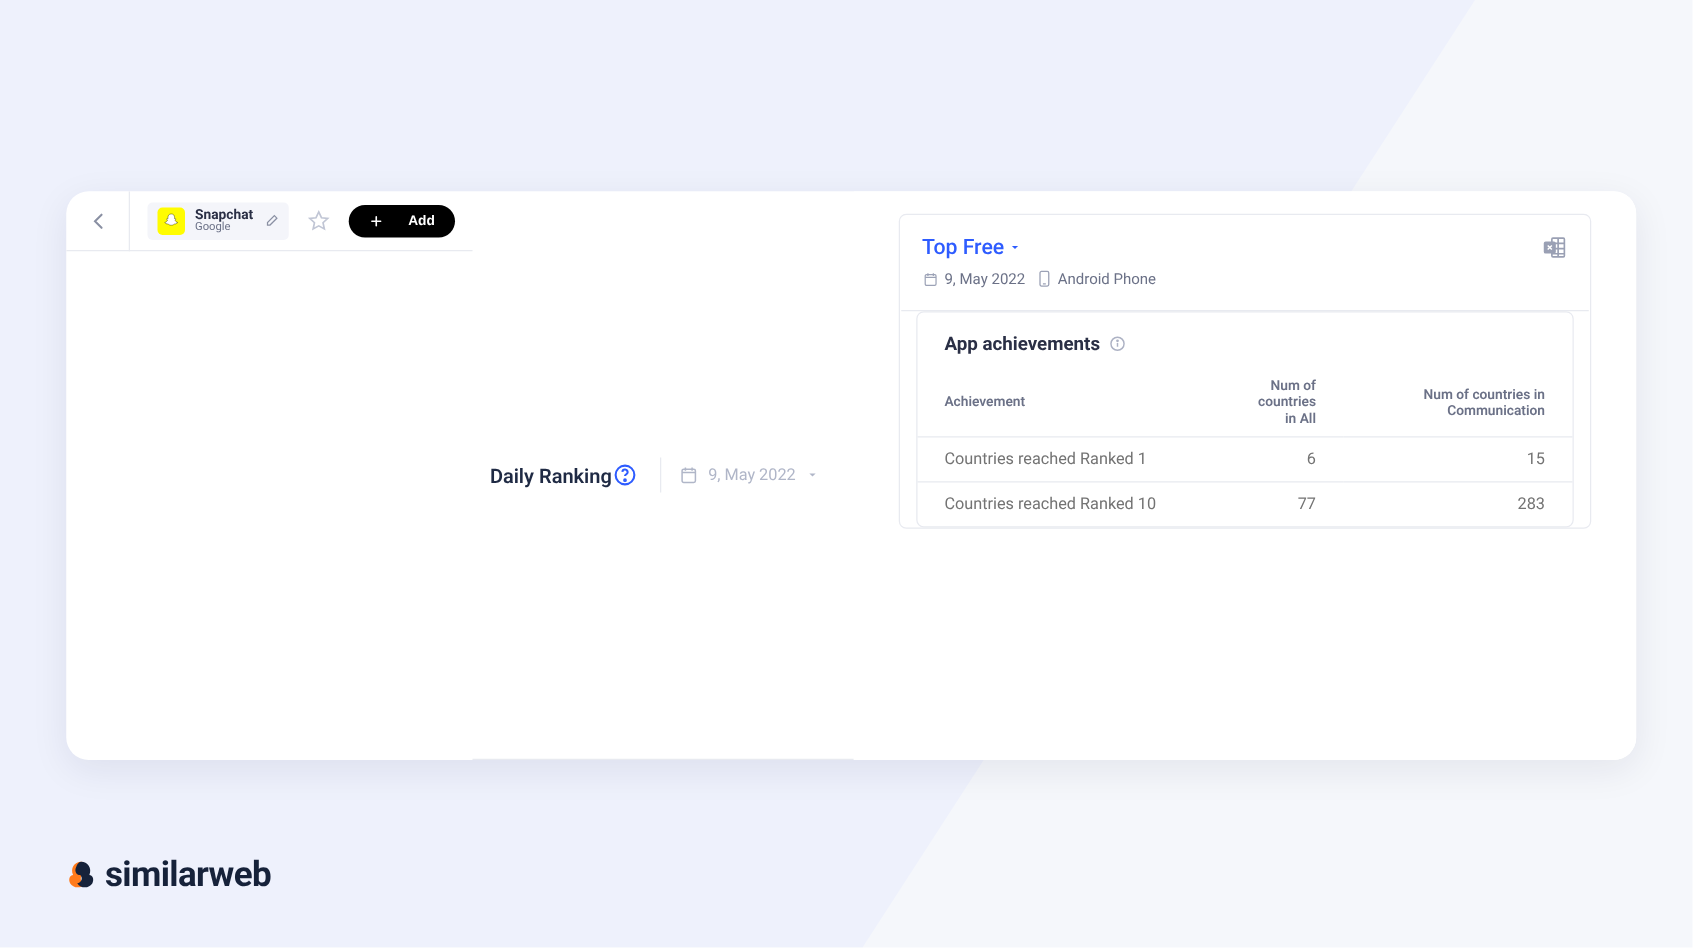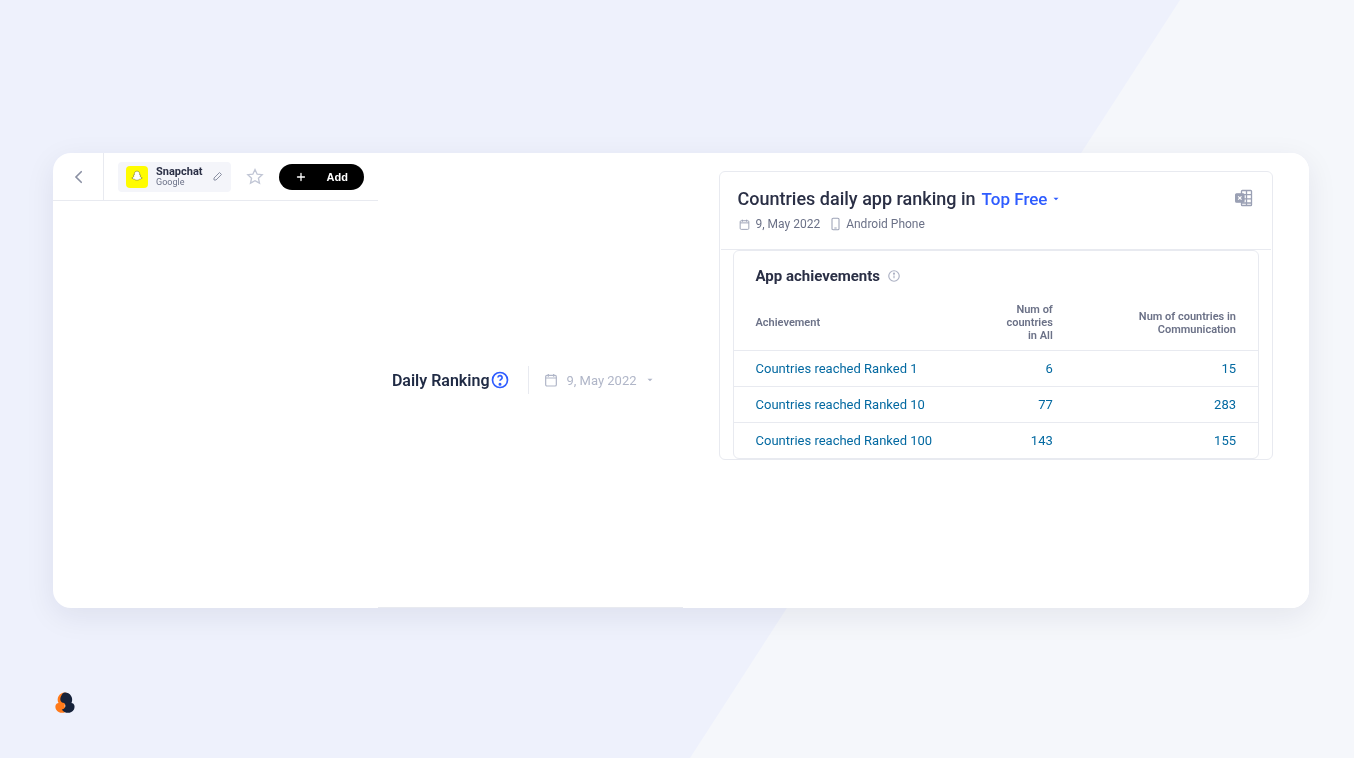--- a/index.html
+++ b/index.html
@@ -180,21 +180,21 @@
   thead th {
     font-size: 11px;
     font-weight: 600;
     color: #6b7187;
     text-align: right;
     padding: 8px 22px 8px 22px;
   }
   thead th:first-child { text-align: left; }
   tbody td {
     font-size: 13px;
-    color: #0369a1;
+    color: #737373;
     border-top: 1px solid #e8eaf0;
     padding: 10px 22px;
     text-align: right;
   }
   tbody td:first-child { text-align: left; }
   .brand {
     position: absolute;
     left: 52px;
     bottom: 42px;
     display: flex;
@@ -275,21 +275,20 @@
           </svg>
       </div>
     </div>
   </div>
 
   <div class="content-area">
     <div class="panel">
       <div class="panel-header">
         <div>
           <div class="panel-title-row">
-            <span class="panel-title">Countries daily app ranking in</span>
             <span class="dropdown-link">
               <span>Top Free</span>
               <svg width="10" height="10" viewBox="0 0 24 24" fill="currentColor">
                   <path d="M6 9l6 6 6-6z"></path>
                 </svg>
             </span>
           </div>
           <div class="panel-meta">
             <span class="meta-item">
               <svg width="13" height="13" viewBox="0 0 24 24" fill="none" stroke="#9ca2b6" stroke-width="1.8">
@@ -342,32 +341,28 @@
               <tr>
                 <td>Countries reached Ranked 1</td>
                 <td>6</td>
                 <td>15</td>
               </tr>
               <tr>
                 <td>Countries reached Ranked 10</td>
                 <td>77</td>
                 <td>283</td>
               </tr>
-              <tr>
-                <td>Countries reached Ranked 100</td>
-                <td>143</td>
-                <td>155</td>
-              </tr>
             </tbody>
           </table>
          </div>
         </div>
       </div>
     </div>
   </div>
 </div>
 
 <div class="brand">
   <svg width="26" height="26" viewBox="0 0 32 32">
     <path d="M16 3 C9 3 5 10 8 16 C5 16 3 20 5 24 C8 29 16 30 20 24 C16 24 14 19 17 16 C21 16 23 12 21 8 C20 5 18 3 16 3 Z" fill="#ff7a1a"></path>
     <path d="M16 3 C22 3 27 9 24 16 C27 16 29 20 27 24 C24 29 16 30 12 24 C16 24 18 19 15 16 C11 16 9 12 11 8 C12 5 14 3 16 3 Z" fill="#16223a"></path>
   </svg>
+  <span class="brand-text">similarweb</span>
 </div>
 
 </body></html>

